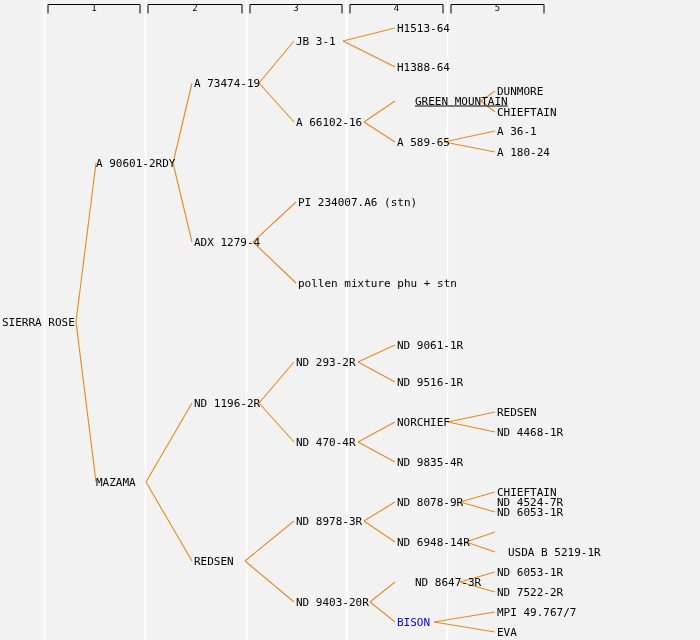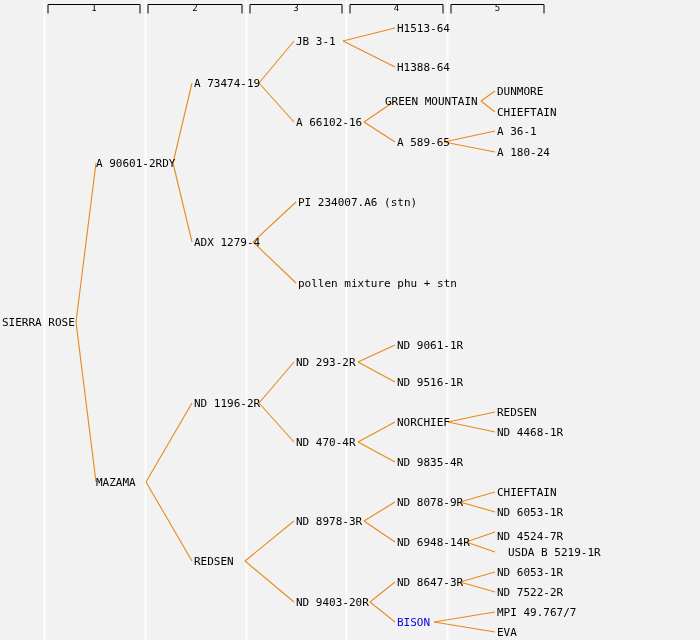--- a/index.html
+++ b/index.html
@@ -136,39 +136,39 @@
       <div class="node-label" style="left: 296px; top: 41px;">JB 3-1</div>
       <div class="node-label" style="left: 296px; top: 122px;">A 66102-16</div>
       <div class="node-label" style="left: 298px; top: 202px;">PI 234007.A6 (stn)</div>
       <div class="node-label" style="left: 298px; top: 283px;">pollen mixture phu + stn</div>
       <div class="node-label" style="left: 296px; top: 362px;">ND 293-2R</div>
       <div class="node-label" style="left: 296px; top: 442px;">ND 470-4R</div>
       <div class="node-label" style="left: 296px; top: 521px;">ND 8978-3R</div>
       <div class="node-label" style="left: 296px; top: 602px;">ND 9403-20R</div>
       <div class="node-label" style="left: 397px; top: 28px;">H1513-64</div>
       <div class="node-label" style="left: 397px; top: 67px;">H1388-64</div>
-      <div class="node-label" style="left: 385px; top: 101px;">GREEN MOUNTAIN</div>
+      <div class="node-label" style="left: 415px; top: 101px; text-decoration: underline;">GREEN MOUNTAIN</div>
       <div class="node-label" style="left: 397px; top: 142px;">A 589-65</div>
       <div class="node-label" style="left: 397px; top: 345px;">ND 9061-1R</div>
       <div class="node-label" style="left: 397px; top: 382px;">ND 9516-1R</div>
       <div class="node-label" style="left: 397px; top: 422px;">NORCHIEF</div>
       <div class="node-label" style="left: 397px; top: 462px;">ND 9835-4R</div>
       <div class="node-label" style="left: 397px; top: 502px;">ND 8078-9R</div>
       <div class="node-label" style="left: 397px; top: 542px;">ND 6948-14R</div>
-      <div class="node-label" style="left: 397px; top: 582px;">ND 8647-3R</div>
+      <div class="node-label" style="left: 415px; top: 582px;">ND 8647-3R</div>
       <a class="node-label link" href="#" style="left: 397px; top: 622px;">BISON</a>
       <div class="node-label" style="left: 497px; top: 91px;">DUNMORE</div>
       <div class="node-label" style="left: 497px; top: 112px;">CHIEFTAIN</div>
       <div class="node-label" style="left: 497px; top: 131px;">A 36-1</div>
       <div class="node-label" style="left: 497px; top: 152px;">A 180-24</div>
       <div class="node-label" style="left: 497px; top: 412px;">REDSEN</div>
       <div class="node-label" style="left: 497px; top: 432px; text-align: right;">ND 4468-1R</div>
       <div class="node-label" style="left: 497px; top: 492px;">CHIEFTAIN</div>
       <div class="node-label" style="left: 497px; top: 512px;">ND 6053-1R</div>
-      <div class="node-label" style="left: 497px; top: 536px;">ND 4524-7R</div>
+      <div class="node-label" style="left: 497px; top: 502px;">ND 4524-7R</div>
       <div class="node-label" style="left: 508px; top: 552px;">USDA B 5219-1R</div>
       <div class="node-label" style="left: 497px; top: 572px;">ND 6053-1R</div>
       <div class="node-label" style="left: 497px; top: 592px;">ND 7522-2R</div>
       <div class="node-label" style="left: 497px; top: 612px;">MPI 49.767/7</div>
       <div class="node-label" style="left: 497px; top: 632px;">EVA</div>
     </div>
 
 </div>
 
 </body></html>

